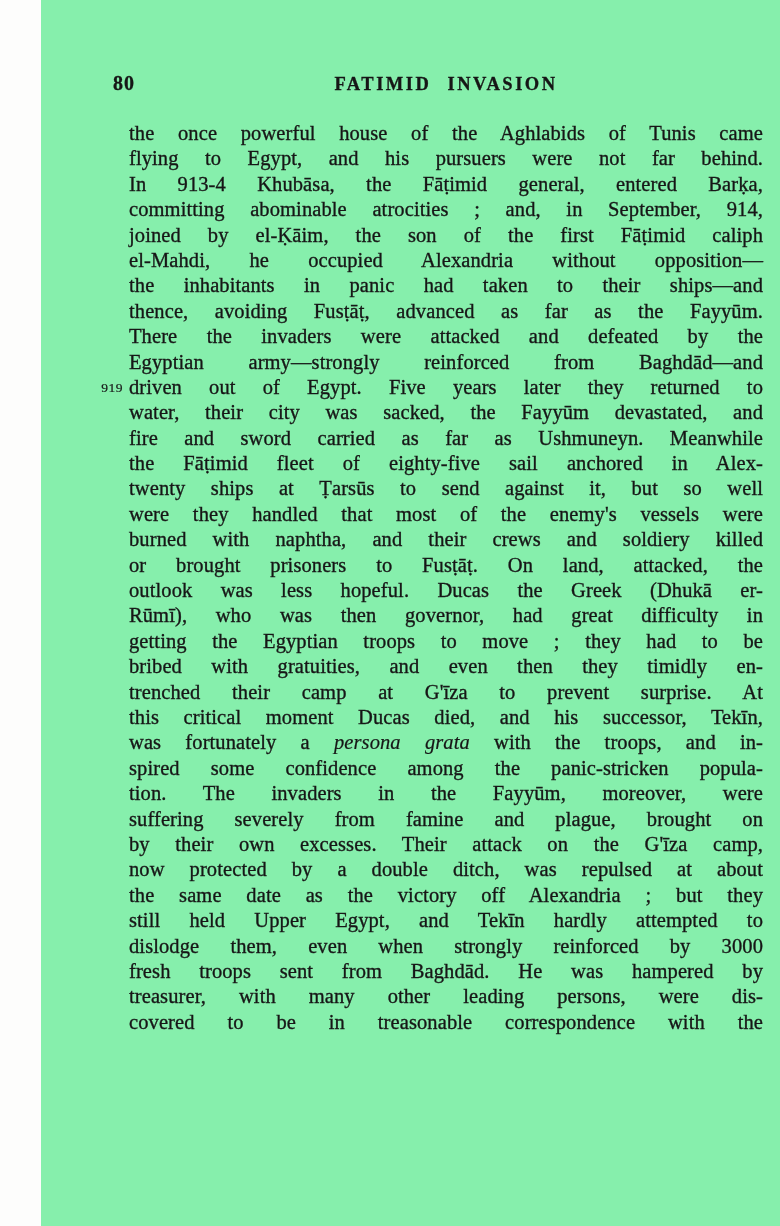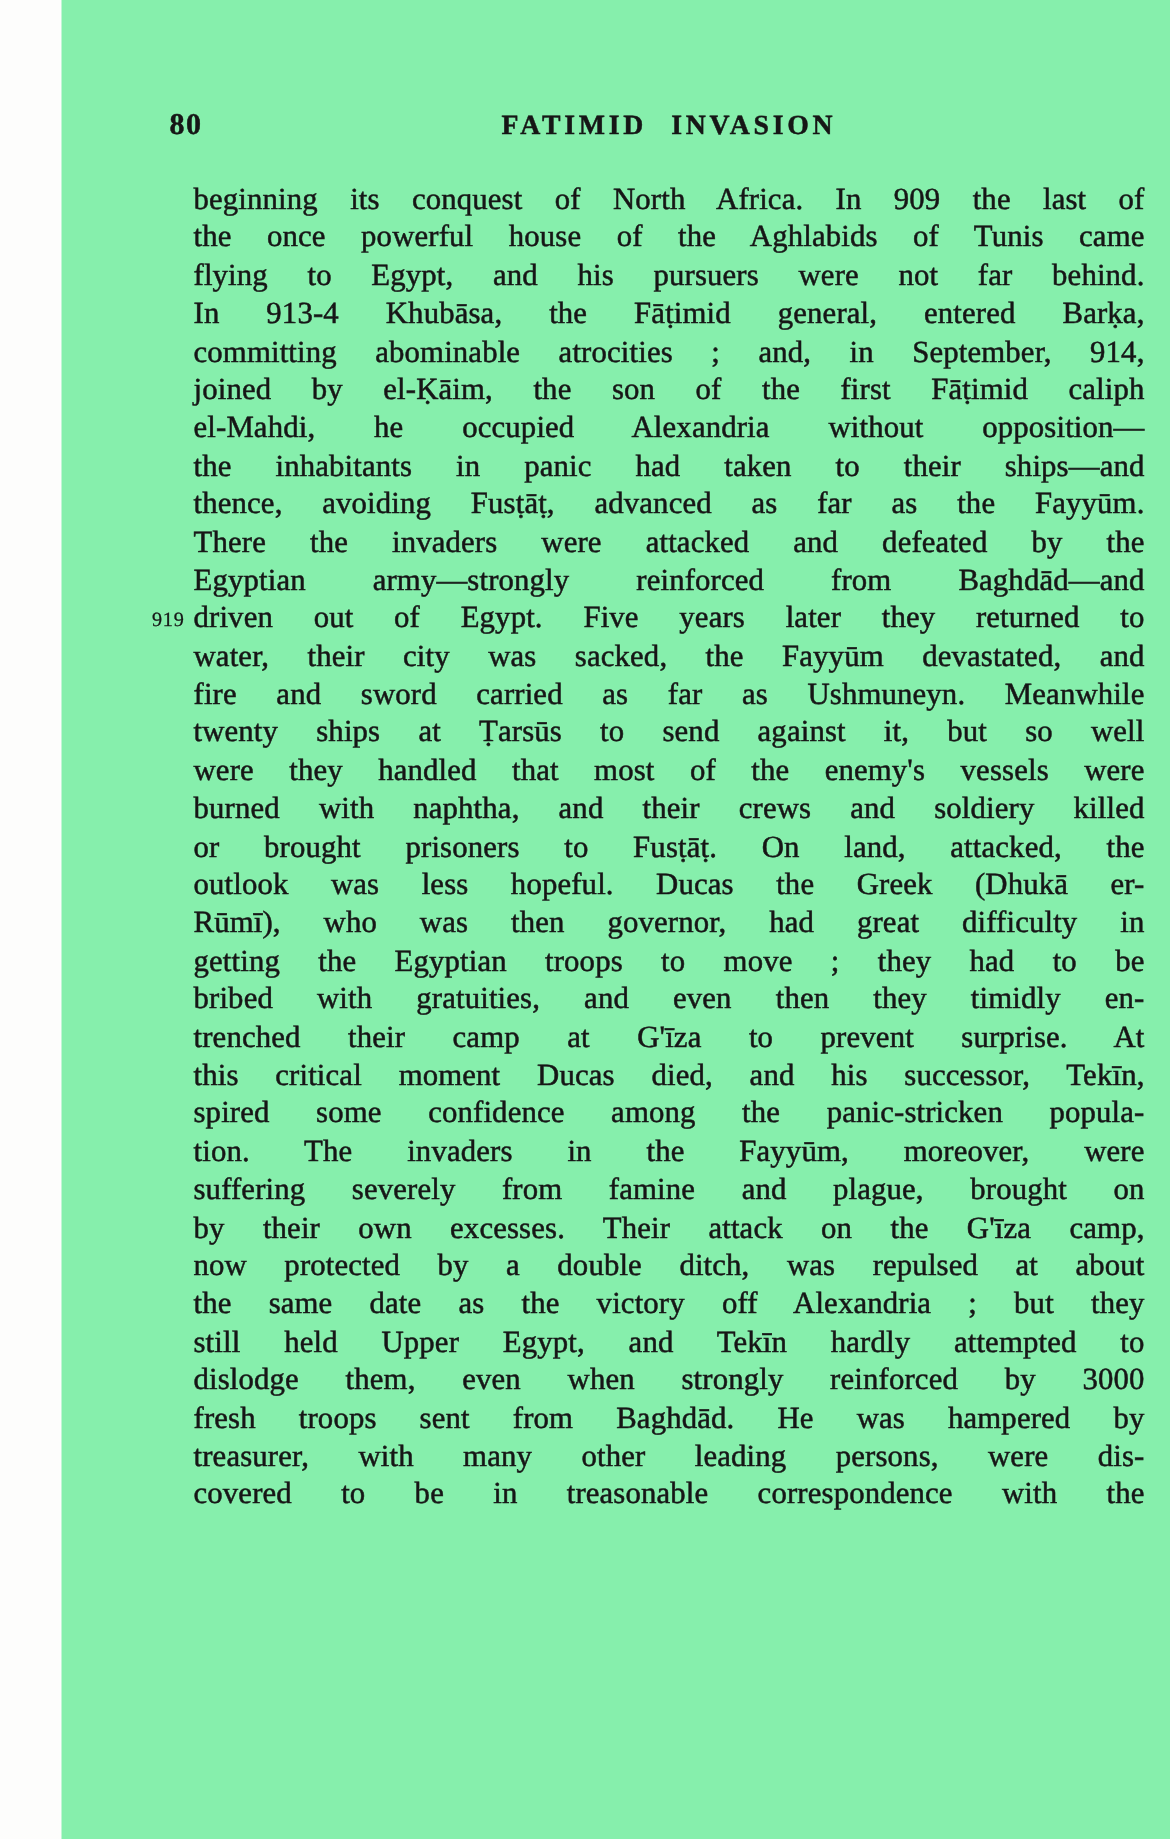--- a/index.html
+++ b/index.html
@@ -72,44 +72,45 @@
     -webkit-text-stroke: 0.2px #1a1a1a;
   }
 </style>
 </head>
 <body>
 
 <div class="page">
   <div class="page-number">80</div>
   <div class="running-title">FATIMID INVASION</div>
   <div class="text-block" id="text-block">
-      <div class="line"><span>beginning its conquest of North Africa.  In 909 the last of</span></div>
       <div class="line"><span>the once powerful house of the Aghlabids of Tunis came</span></div>
       <div class="line"><span>flying to Egypt, and his pursuers were not far behind.</span></div>
       <div class="line"><span>In 913-4 Khubāsa, the Fāṭimid general, entered Barḳa,</span></div>
       <div class="line"><span>committing abominable atrocities ; and, in September, 914,</span></div>
       <div class="line"><span>joined by el-Ḳāim, the son of the first Fāṭimid caliph</span></div>
       <div class="line"><span>el-Mahdi, he occupied Alexandria without opposition—</span></div>
       <div class="line"><span>the inhabitants in panic had taken to their ships—and</span></div>
       <div class="line"><span>thence, avoiding Fusṭāṭ, advanced as far as the Fayyūm.</span></div>
       <div class="line"><span>There the invaders were attacked and defeated by the</span></div>
       <div class="line"><span>Egyptian army—strongly reinforced from Baghdād—and</span></div>
       <div class="line"><span>driven out of Egypt.  Five years later they returned to</span><span class="margin-note">919</span></div>
       <div class="line"><span>water, their city was sacked, the Fayyūm devastated, and</span></div>
       <div class="line"><span>fire and sword carried as far as Ushmuneyn.  Meanwhile</span></div>
+      <div class="line"><span>the Fāṭimid fleet of eighty-five sail anchored in Alex-</span></div>
       <div class="line"><span>twenty ships at Ṭarsūs to send against it, but so well</span></div>
       <div class="line"><span>were they handled that most of the enemy's vessels were</span></div>
       <div class="line"><span>burned with naphtha, and their crews and soldiery killed</span></div>
       <div class="line"><span>or brought prisoners to Fusṭāṭ.  On land, attacked, the</span></div>
       <div class="line"><span>outlook was less hopeful.  Ducas the Greek (Dhukā er-</span></div>
       <div class="line"><span>Rūmī), who was then governor, had great difficulty in</span></div>
       <div class="line"><span>getting the Egyptian troops to move ; they had to be</span></div>
       <div class="line"><span>bribed with gratuities, and even then they timidly en-</span></div>
       <div class="line"><span>trenched their camp at G'īza to prevent surprise.  At</span></div>
       <div class="line"><span>this critical moment Ducas died, and his successor, Tekīn,</span></div>
+      <div class="line"><span>was fortunately a </span><span class="italic">persona grata</span><span> with the troops, and in-</span></div>
       <div class="line"><span>spired some confidence among the panic-stricken popula-</span></div>
       <div class="line"><span>tion.  The invaders in the Fayyūm, moreover, were</span></div>
       <div class="line"><span>suffering severely from famine and plague, brought on</span></div>
       <div class="line"><span>by their own excesses.  Their attack on the G'īza camp,</span></div>
       <div class="line"><span>now protected by a double ditch, was repulsed at about</span></div>
       <div class="line"><span>the same date as the victory off Alexandria ; but they</span></div>
       <div class="line"><span>still held Upper Egypt, and Tekīn hardly attempted to</span></div>
       <div class="line"><span>dislodge them, even when strongly reinforced by 3000</span></div>
       <div class="line"><span>fresh troops sent from Baghdād.  He was hampered by</span></div>
       <div class="line"><span>treasurer, with many other leading persons, were dis-</span></div>

